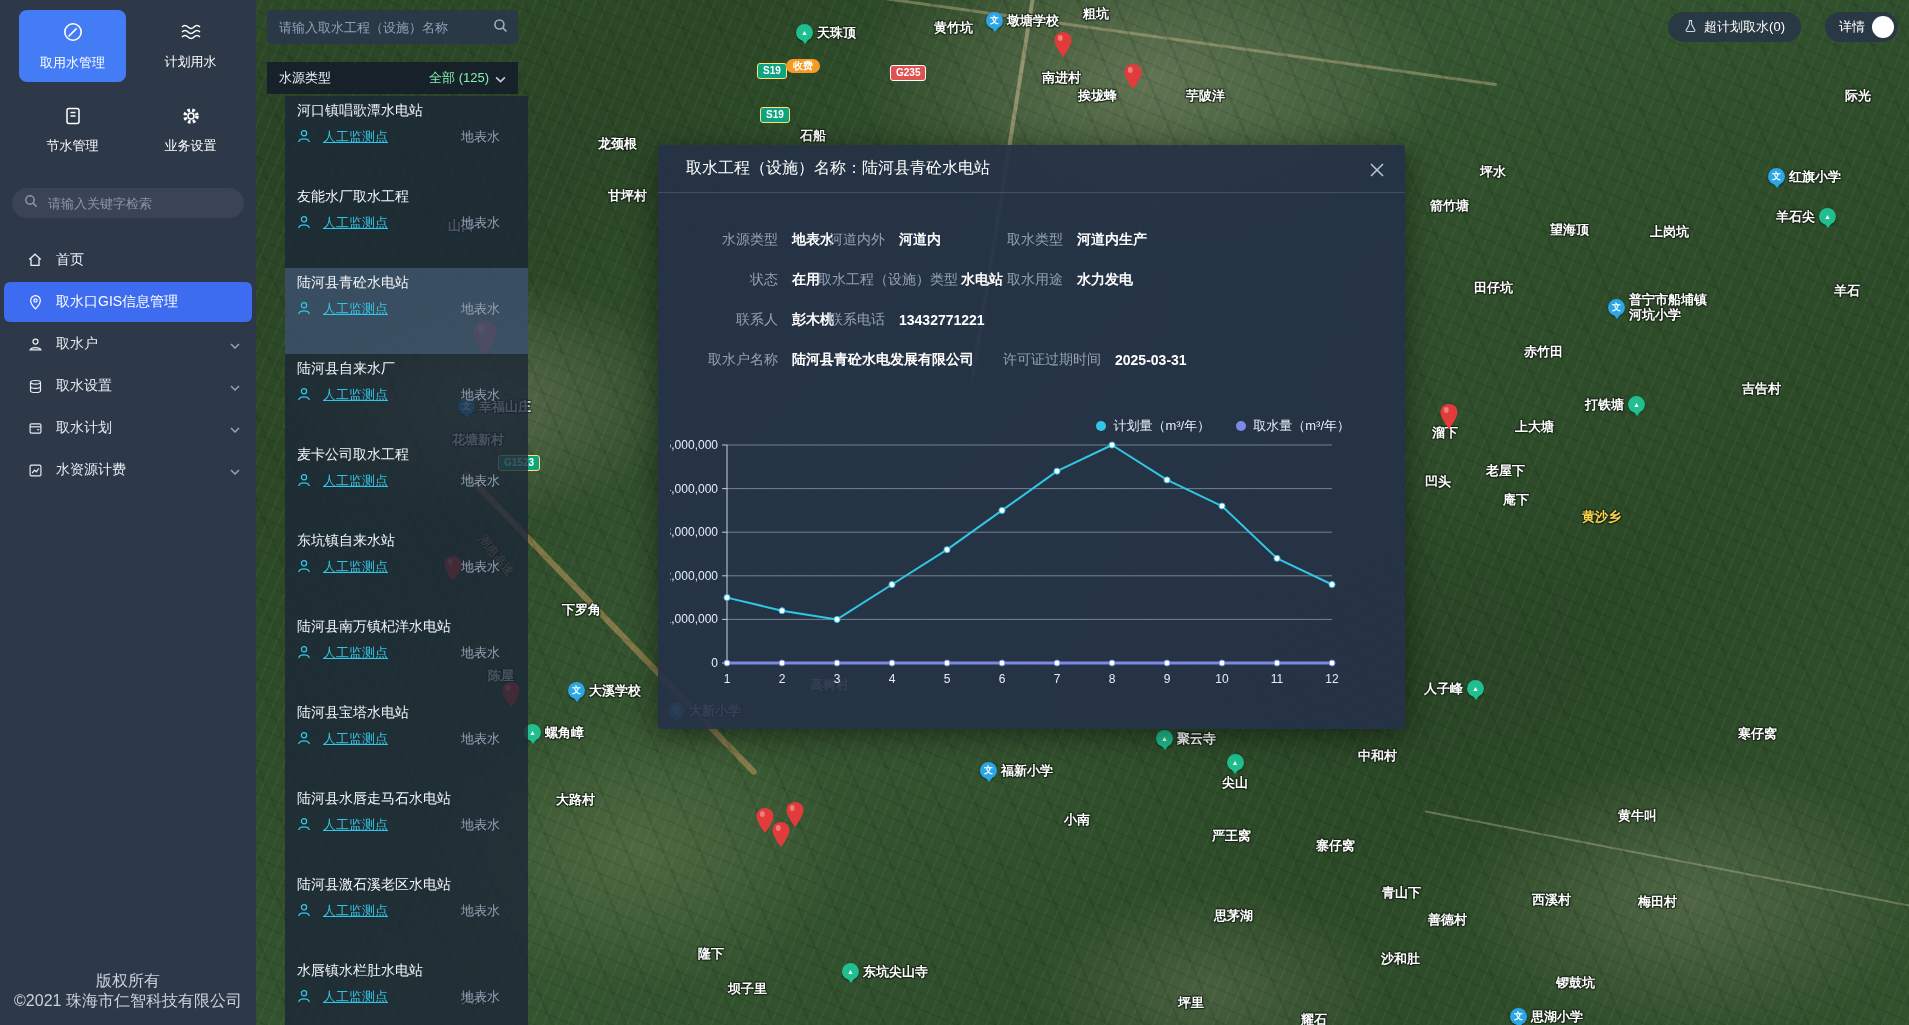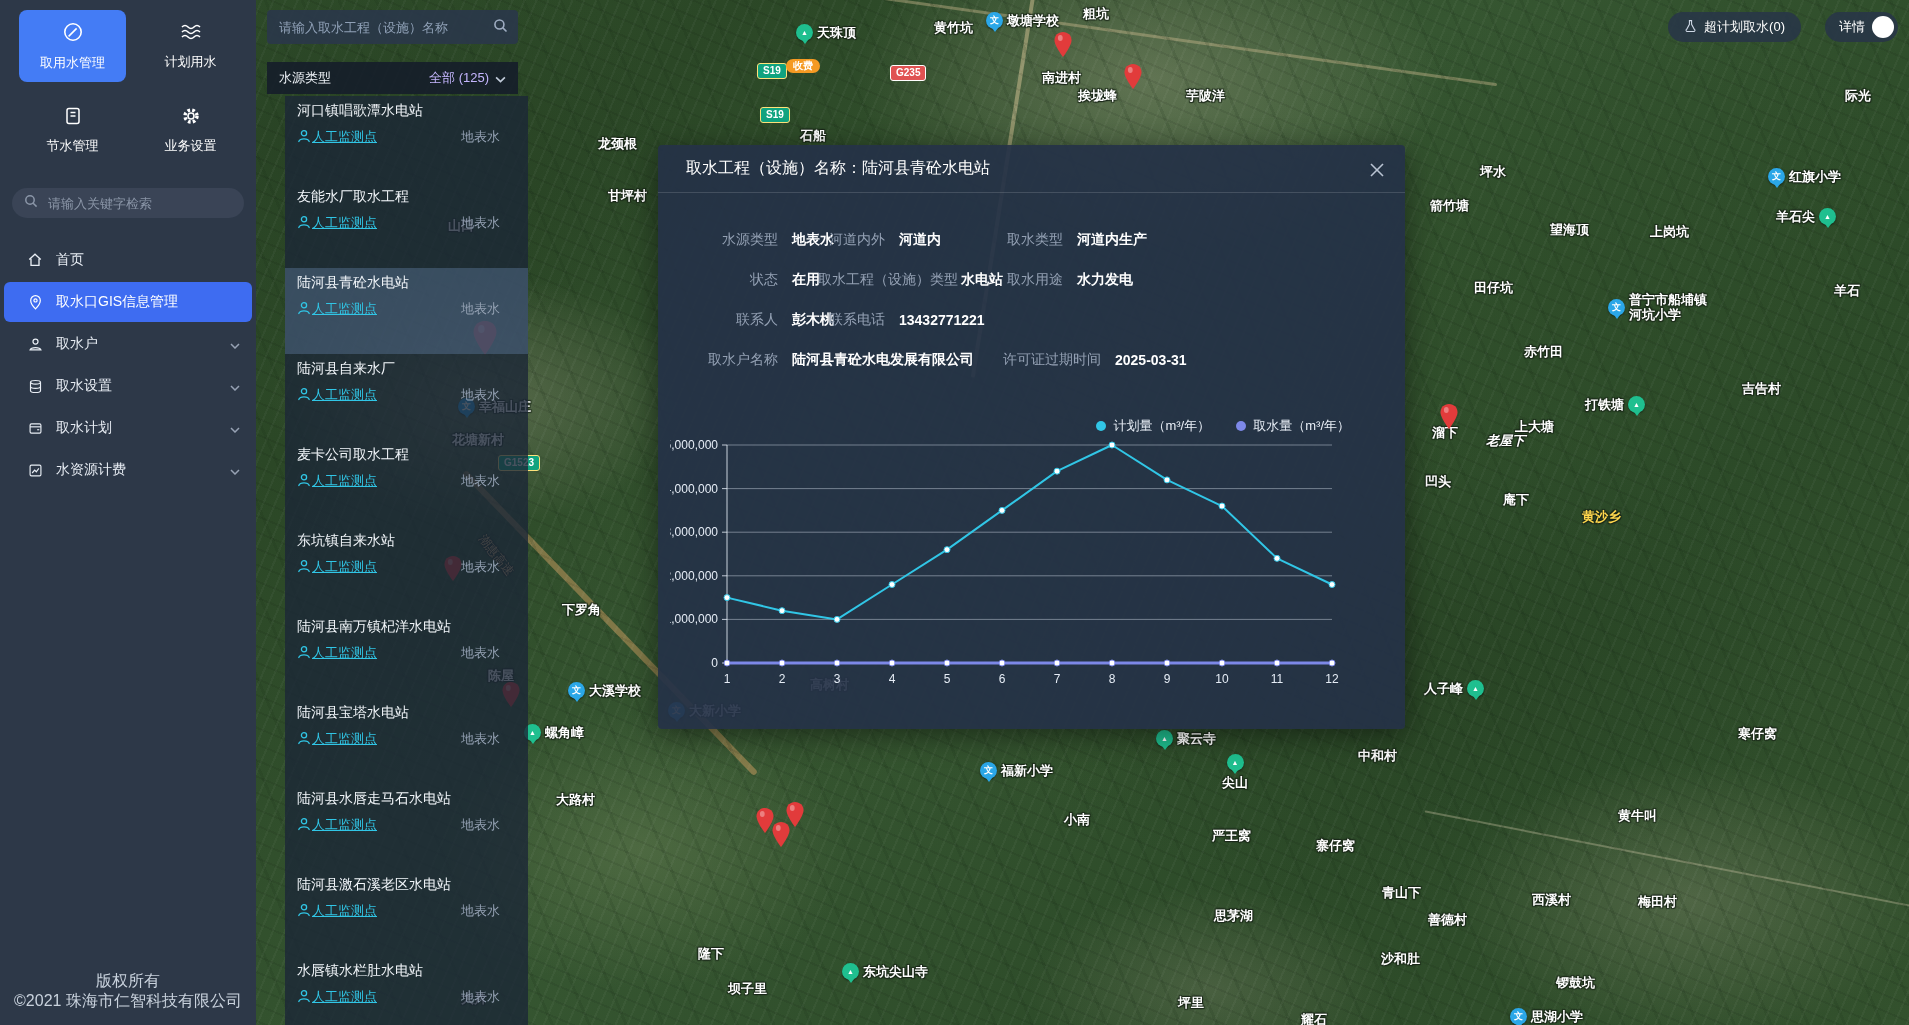--- a/index.html
+++ b/index.html
@@ -68,27 +68,27 @@
   .mitem.active{background:#3e6cf1;color:#fff;}
   .mitem .chev{margin-left:auto;}
   .side-footer{position:absolute;bottom:14px;left:0;width:100%;text-align:center;color:#c9d2dd;font-size:16px;line-height:20px;}
 
   
   .ppart{position:absolute;z-index:8;}
   .p-search{left:267px;top:10px;width:251px;height:34px;background:rgba(42,55,74,.9);border-radius:4px;display:flex;align-items:center;padding:0 10px;}
   .p-search input{flex:1;background:transparent;border:none;outline:none;color:#dfe6ef;font-size:13px;}
   .p-search input::placeholder{color:#8fa0b6;}
   .p-filter{left:267px;top:62px;width:251px;height:32px;background:rgba(20,29,42,.88);display:flex;align-items:center;padding:0 12px;color:#f0f4f9;font-size:13px;}
-  .p-filter .fval{margin-left:auto;display:flex;align-items:center;gap:6px;color:#c4b5fd;cursor:pointer;}
+  .p-filter .fval{margin-left:auto;display:flex;align-items:center;gap:6px;color:#86efac;cursor:pointer;}
   .p-list{left:285px;top:96px;width:243px;height:929px;background:rgba(28,39,55,.8);overflow:hidden;}
   .sitem{height:86px;padding:6px 28px 0 12px;cursor:pointer;}
   .sitem.selected{background:rgba(96,124,160,.42);}
   .sname{color:#f2f6fa;font-size:14px;}
   .srow{margin-top:8px;display:flex;align-items:center;}
-  .mon{display:flex;align-items:center;gap:1px;color:#31c6e6;font-size:13px;}
+  .mon{display:flex;align-items:center;gap:12px;color:#31c6e6;font-size:13px;}
   .mon-t{text-decoration:underline;}
   .wtype{margin-left:auto;color:#94a1b3;font-size:13px;}
 
   
   .modal{position:absolute;left:658px;top:145px;width:747px;height:584px;background:rgba(37,50,71,.93);
     border-radius:4px;z-index:20;box-shadow:0 6px 30px rgba(0,0,0,.45);}
   .m-head{height:48px;border-bottom:1px solid rgba(255,255,255,.14);display:flex;align-items:center;padding:0 28px;}
   .m-title{color:#fff;font-size:16px;}
   .m-close{position:absolute;right:18px;top:15px;width:20px;height:20px;display:flex;align-items:center;justify-content:center;cursor:pointer;}
   .m-rows{margin-top:27px;}
@@ -197,21 +197,21 @@
         </div>
         <div class="mlabel" style="left:1742px;top:381px;">
           <span>吉告村</span>
         </div>
         <div class="mlabel" style="left:1432px;top:425px;">
           <span>溜下</span>
         </div>
         <div class="mlabel" style="left:1515px;top:419px;">
           <span>上大塘</span>
         </div>
-        <div class="mlabel" style="left:1486px;top:433px;font-style:italic;">
+        <div class="mlabel" style="left:1486px;top:463px;">
           <span>老屋下</span>
         </div>
         <div class="mlabel" style="left:1425px;top:474px;">
           <span>凹头</span>
         </div>
         <div class="mlabel" style="left:1503px;top:492px;">
           <span>庵下</span>
         </div>
         <div class="mlabel" style="left:1582px;top:509px;color:#ffd84d;">
           <span>黄沙乡</span>

